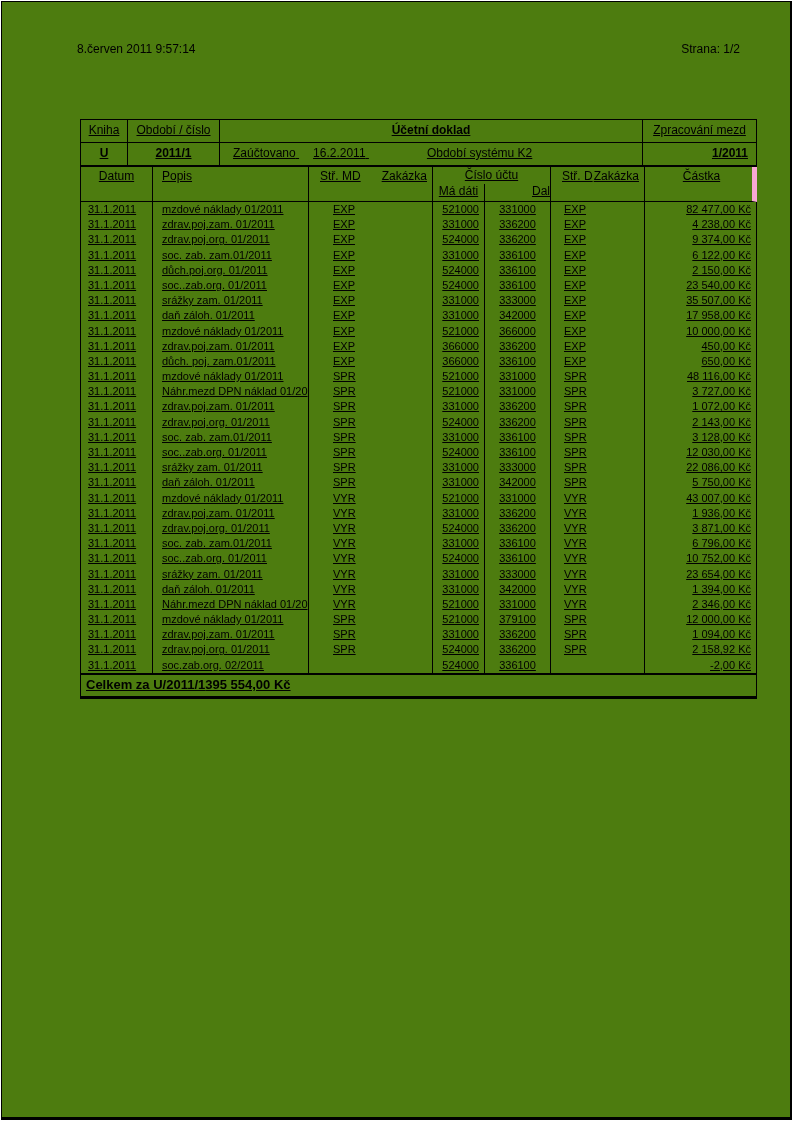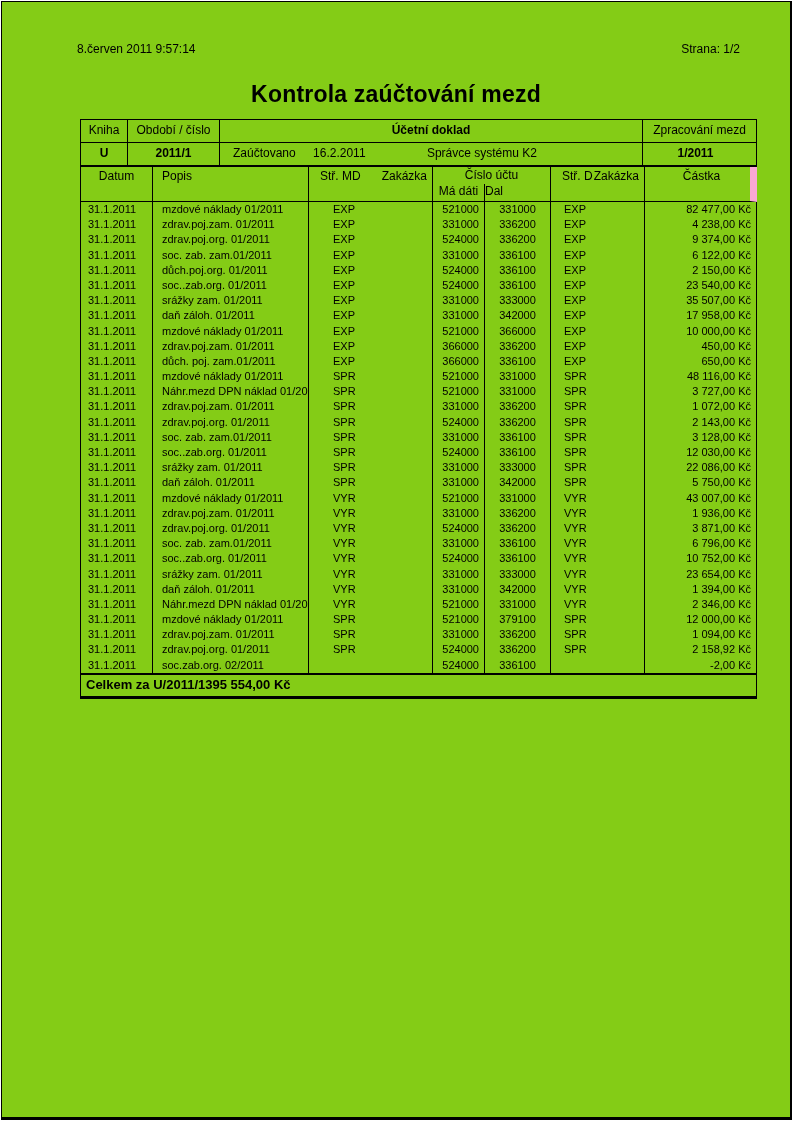--- a/index.html
+++ b/index.html
@@ -1,52 +1,52 @@
 <!DOCTYPE html>
 <html><head>
 <meta charset="utf-8">
 <style>
   html,body{margin:0;padding:0;background:#fff;}
   body{width:794px;height:1122px;position:relative;font-family:"Liberation Sans","DejaVu Sans",sans-serif;color:#000;}
-  .page{position:absolute;left:1px;top:1px;right:2px;bottom:2px;border:1px solid #000;border-right-width:2px;border-bottom-width:3px;background:#84cc16;}
+  .page{position:absolute;left:1px;top:1px;right:2px;bottom:2px;border:1px solid #000;border-right-width:2px;border-bottom-width:3px;background:#4d7c0f;}
 
   
   .meta{position:absolute;left:75px;top:39px;width:663px;font-size:12px;line-height:16px;}
   .meta .strana{position:absolute;right:0;top:0;}
 
   
   .title{position:absolute;left:0;top:79px;width:100%;text-align:center;font-size:23px;font-weight:bold;letter-spacing:.2px;}
 
   
-  .report{position:absolute;left:78px;top:117px;width:677px;font-size:12px;}
+  .report{position:absolute;left:78px;top:117px;width:677px;font-size:12px;text-decoration:underline;}
 
   
   .hbox{border:1px solid #000;border-bottom:2px solid #000;}
   .hrow{display:grid;grid-template-columns:47px 92px 1fr 113px;height:22px;line-height:21px;}
   .hrow.first{border-bottom:1px solid #000;}
   .hcell{border-right:1px solid #000;overflow:hidden;white-space:nowrap;}
   .hcell:last-child{border-right:none;}
   .tc{text-align:center;}
   .b{font-weight:bold;}
   .doklad-line{padding-left:13px;}
   .doklad-line .dt{margin-left:14px;}
   .doklad-line .sp{margin-left:58px;}
-  .zprac-val{text-align:center;padding-right:8px;}
+  .zprac-val{text-align:right;padding-right:8px;}
 
   
   .grid{display:grid;grid-template-columns:72px 156px 124px 52px 66px 94px 113px;}
-  .colhead{border-left:1px solid #000;border-right:7px solid #f9a8d4;border-bottom:1px solid #000;height:34px;font-size:12px;}
+  .colhead{border-left:1px solid #000;border-right:5px solid #f9a8d4;border-bottom:1px solid #000;height:34px;font-size:12px;}
   .ch{border-right:1px solid #000;padding-top:2px;overflow:hidden;}
   .ch:last-child{border-right:none;}
   .ch-pair{display:flex;justify-content:space-between;padding:2px 5px 0 11px;}
   .ch-acct{grid-column:span 2;display:flex;flex-direction:column;border-right:1px solid #000;}
   .ch-acct .top{text-align:center;height:17px;line-height:16px;}
   .ch-acct .sub{display:flex;flex:1;}
   .ch-acct .sub .md{width:52px;text-align:center;border-right:1px solid #000;box-sizing:border-box;}
-  .ch-acct .sub .dl{flex:1;text-align:left;}
+  .ch-acct .sub .dl{flex:1;text-align:right;}
 
   
   .tbody{border-left:1px solid #000;border-right:1px solid #000;}
   .drow{height:15.2px;line-height:15.2px;font-size:11px;}
   .dc{border-right:1px solid #000;overflow:hidden;white-space:nowrap;}
   .dc:last-child{border-right:none;}
   .c-datum{padding-left:7px;}
   .c-popis{padding-left:9px;}
   .c-strmd{padding-left:24px;}
   .c-madati{text-align:right;padding-right:5px;}
@@ -62,38 +62,37 @@
 </head>
 <body>
 
 <div class="page">
 
   <div class="meta">
     <div>8.červen 2011  9:57:14</div>
     <div class="strana">Strana: 1/2</div>
   </div>
 
-  <div class="title">Kontrola zaúčtování mezd</div>
 
   <div class="report">
 
     <div class="hbox">
       <div class="hrow first">
         <div class="hcell tc">Kniha</div>
         <div class="hcell tc">Období / číslo</div>
         <div class="hcell tc b">Účetní doklad</div>
         <div class="hcell tc">Zpracování mezd</div>
       </div>
       <div class="hrow">
         <div class="hcell tc b">U</div>
         <div class="hcell tc b">2011/1</div>
         <div class="hcell doklad-line">
           <span>Zaúčtovano</span>
           <span class="dt">16.2.2011</span>
-          <span class="sp">Správce systému K2</span>
+          <span class="sp">Období systému K2</span>
         </div>
         <div class="hcell b zprac-val">1/2011</div>
       </div>
     </div>
 
     <div class="grid colhead">
       <div class="ch tc">Datum</div>
       <div class="ch c-popis">Popis</div>
       <div class="ch ch-pair">
         <span>Stř. MD</span>

